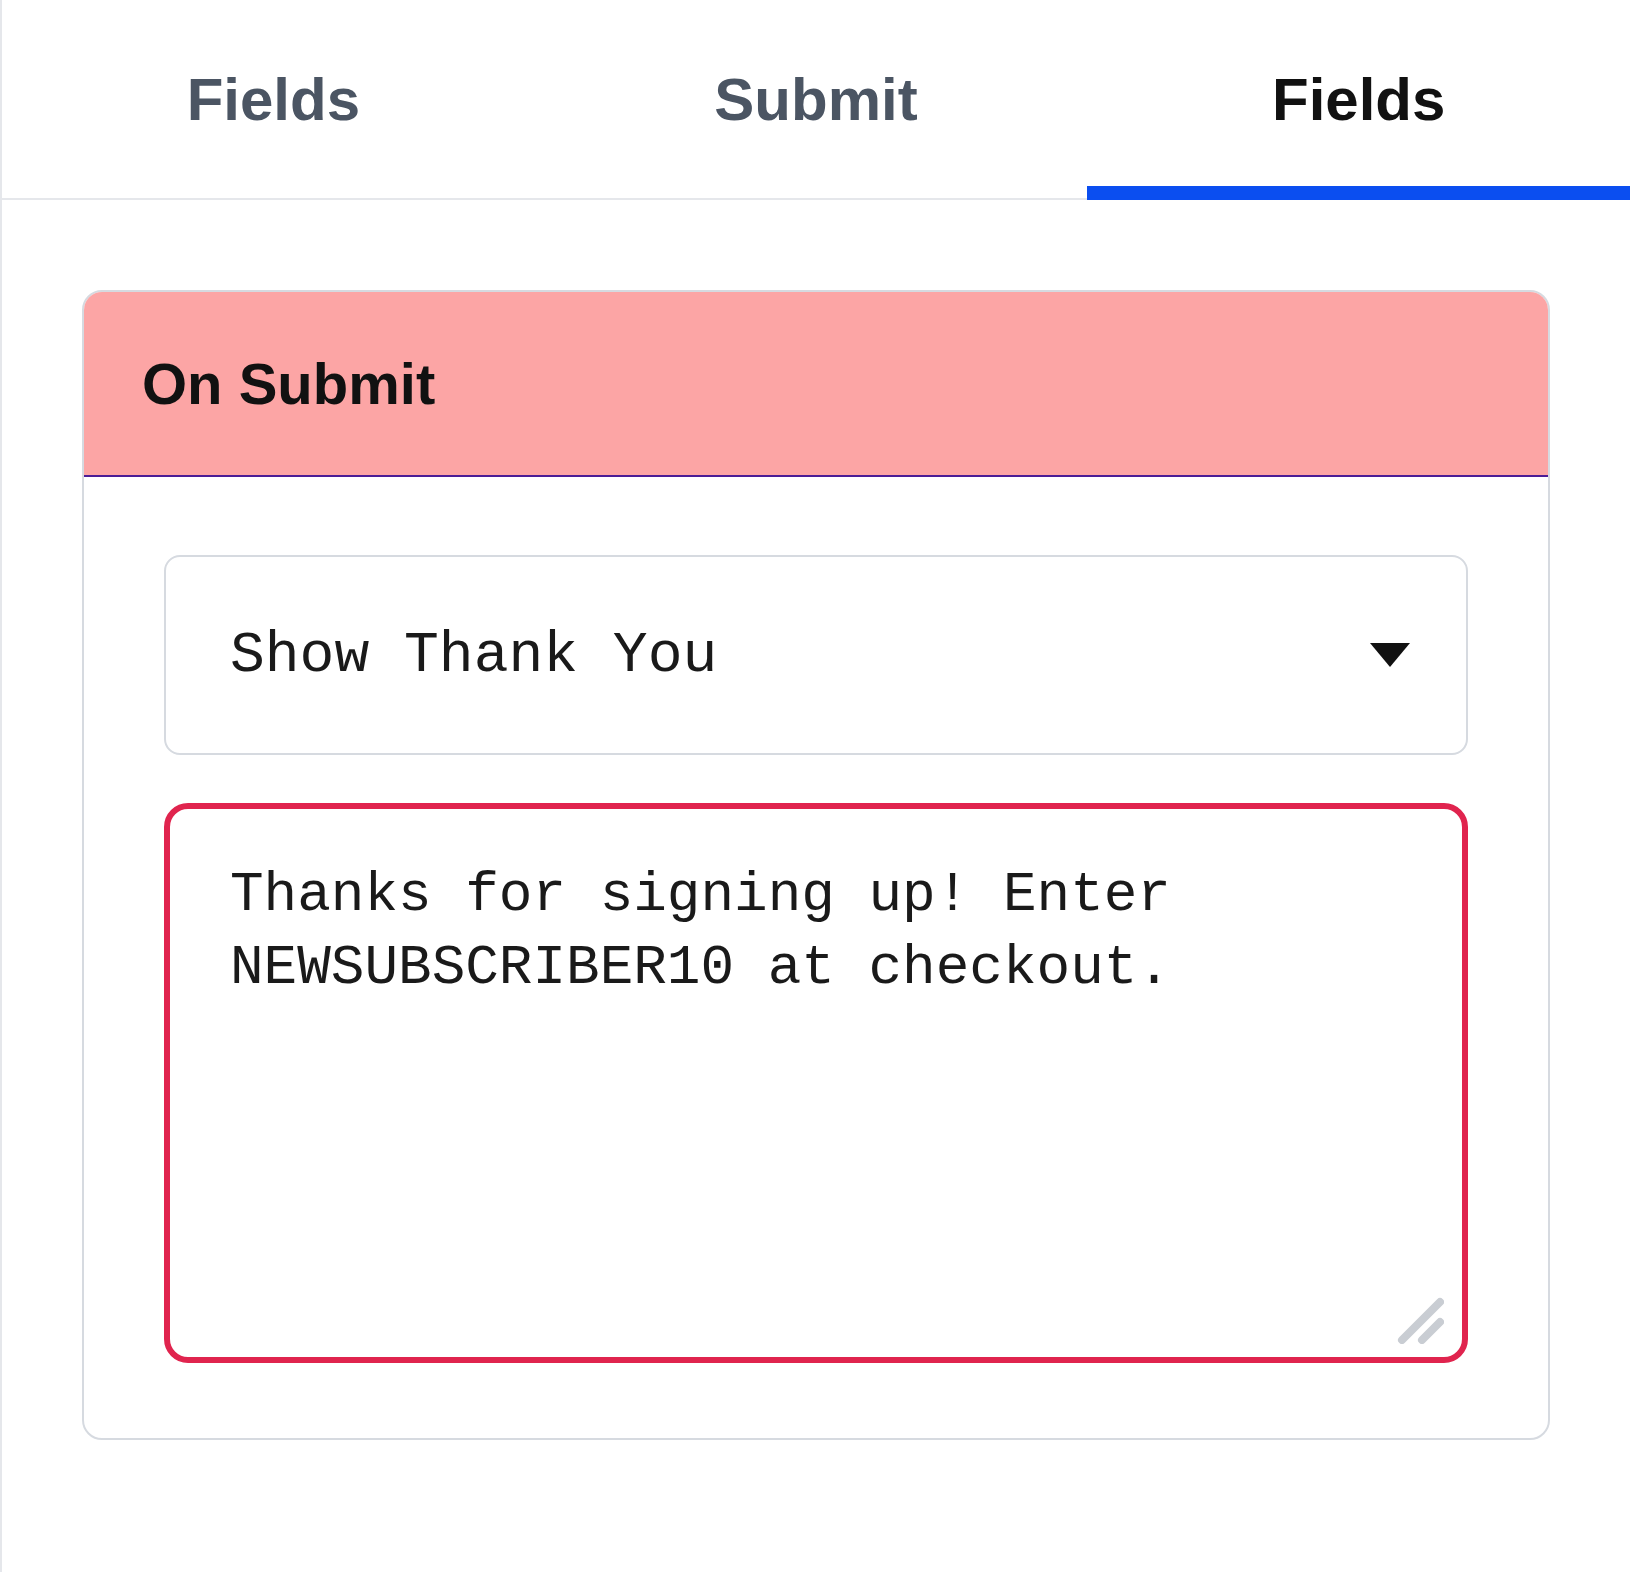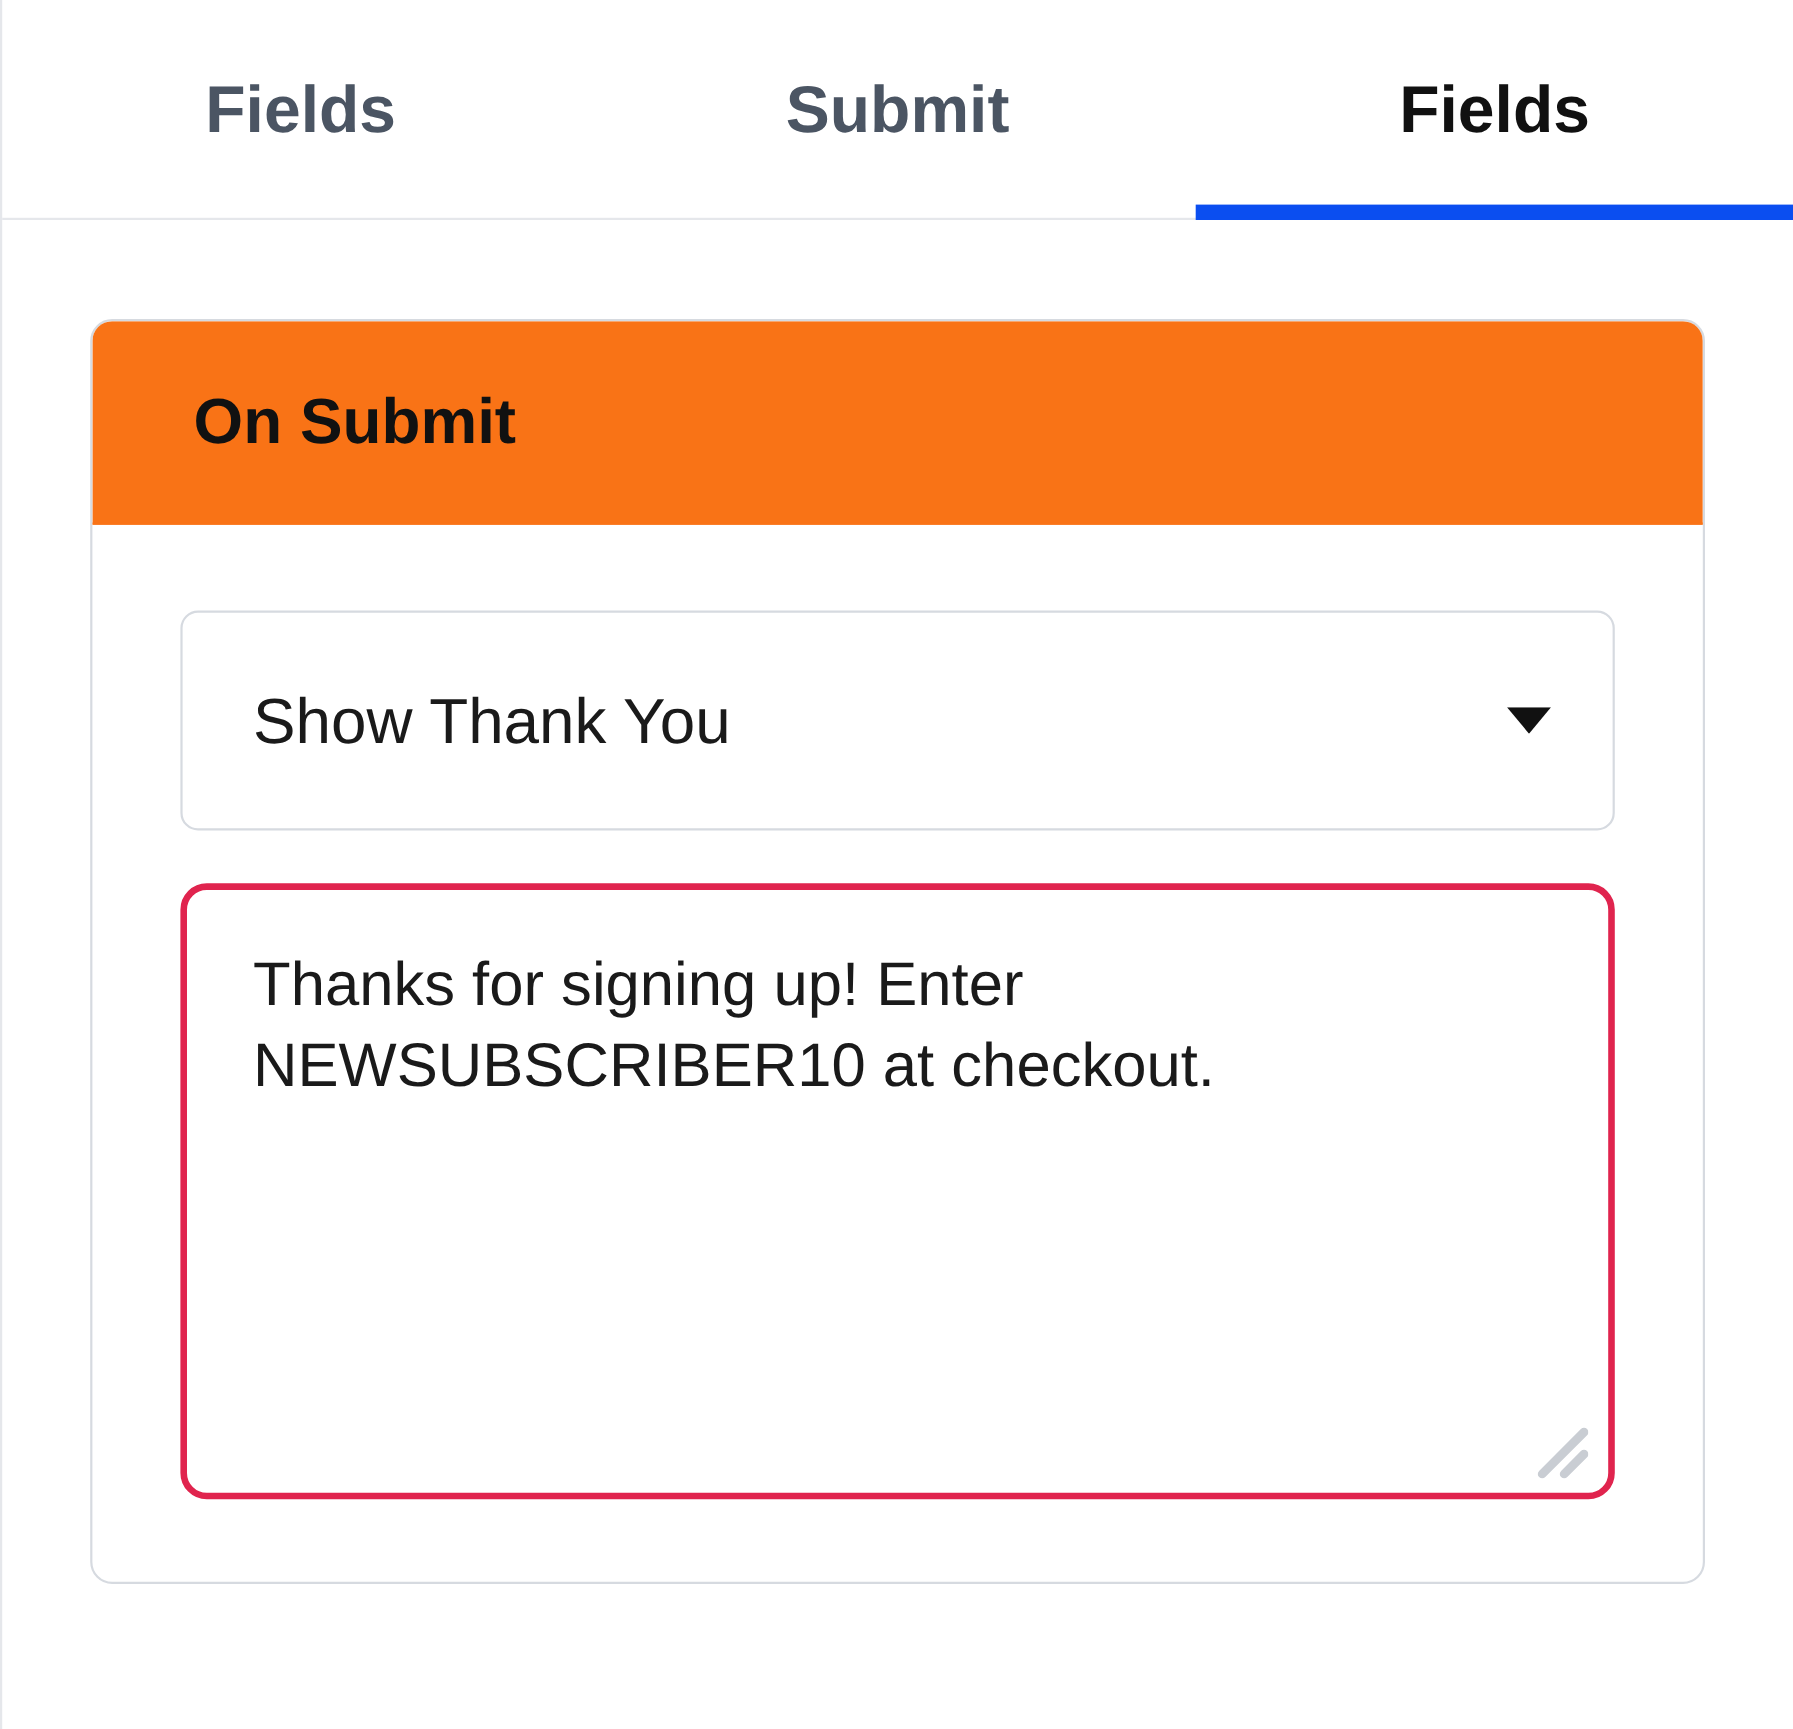--- a/index.html
+++ b/index.html
@@ -46,31 +46,32 @@
     .content {
       padding: 90px 80px 90px 80px;
     }
     .panel {
       border: 2px solid #d6dae0;
       border-radius: 20px;
       overflow: hidden;
       background: #ffffff;
     }
     .panel-header {
-      background: #f97316;
-      padding: 58px 92px;
-      border-bottom: 2px solid #f97316;
+      background: #fca5a5;
+      padding: 58px 58px;
+      border-bottom: 2px solid #4c1d95;
     }
     .panel-title {
       font-size: 58px;
       font-weight: 700;
       color: #111111;
     }
     .panel-body {
       padding: 78px 80px 70px 80px;
+      font-family: Liberation Mono, monospace;
     }
     .select {
       position: relative;
       width: 100%;
       border: 2px solid #d6dae0;
       border-radius: 16px;
       height: 200px;
       display: flex;
       align-items: center;
       padding: 0 64px;

